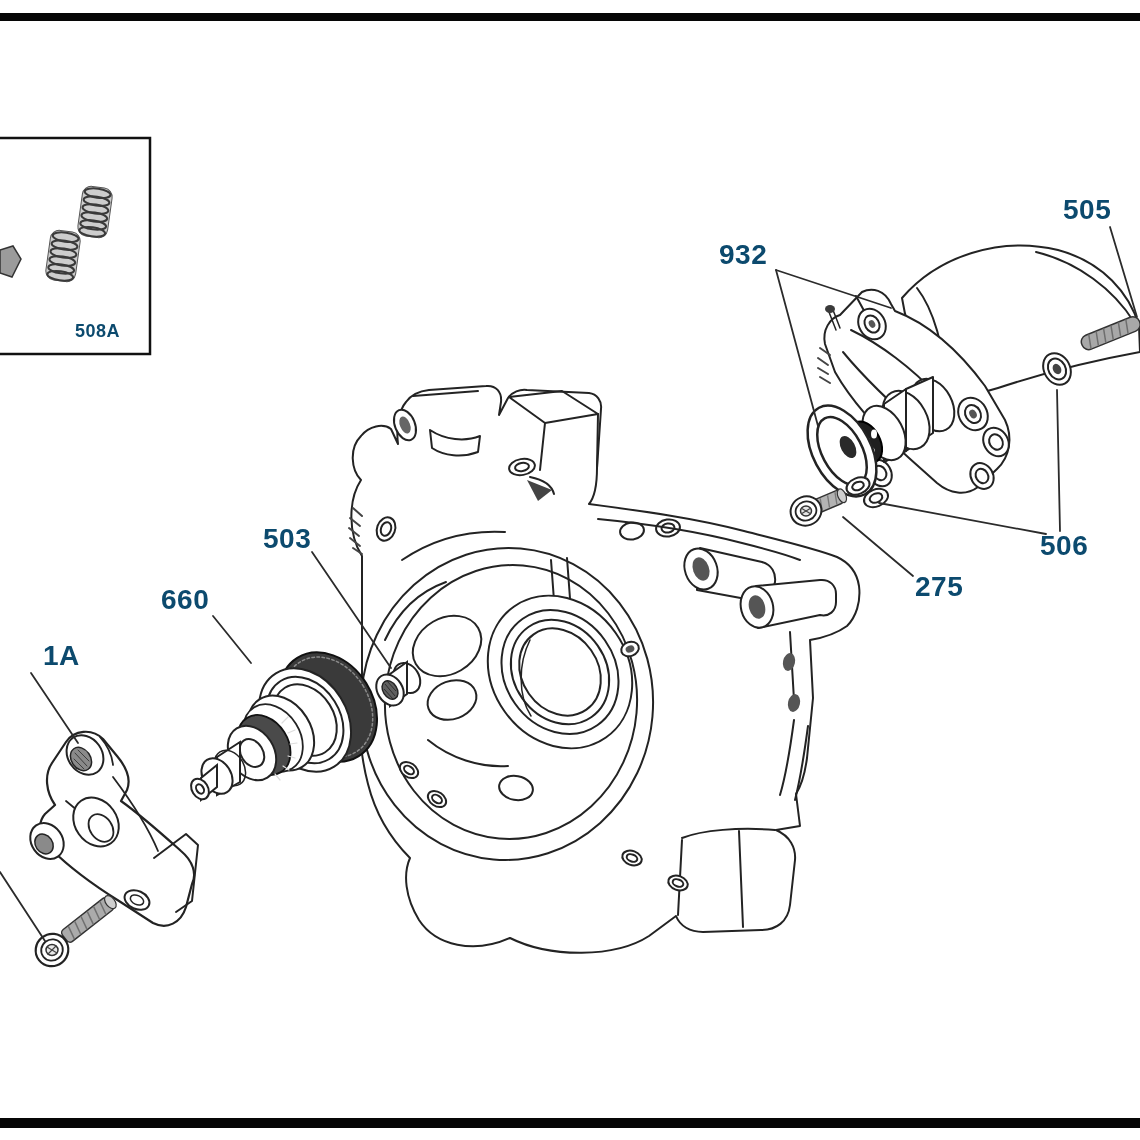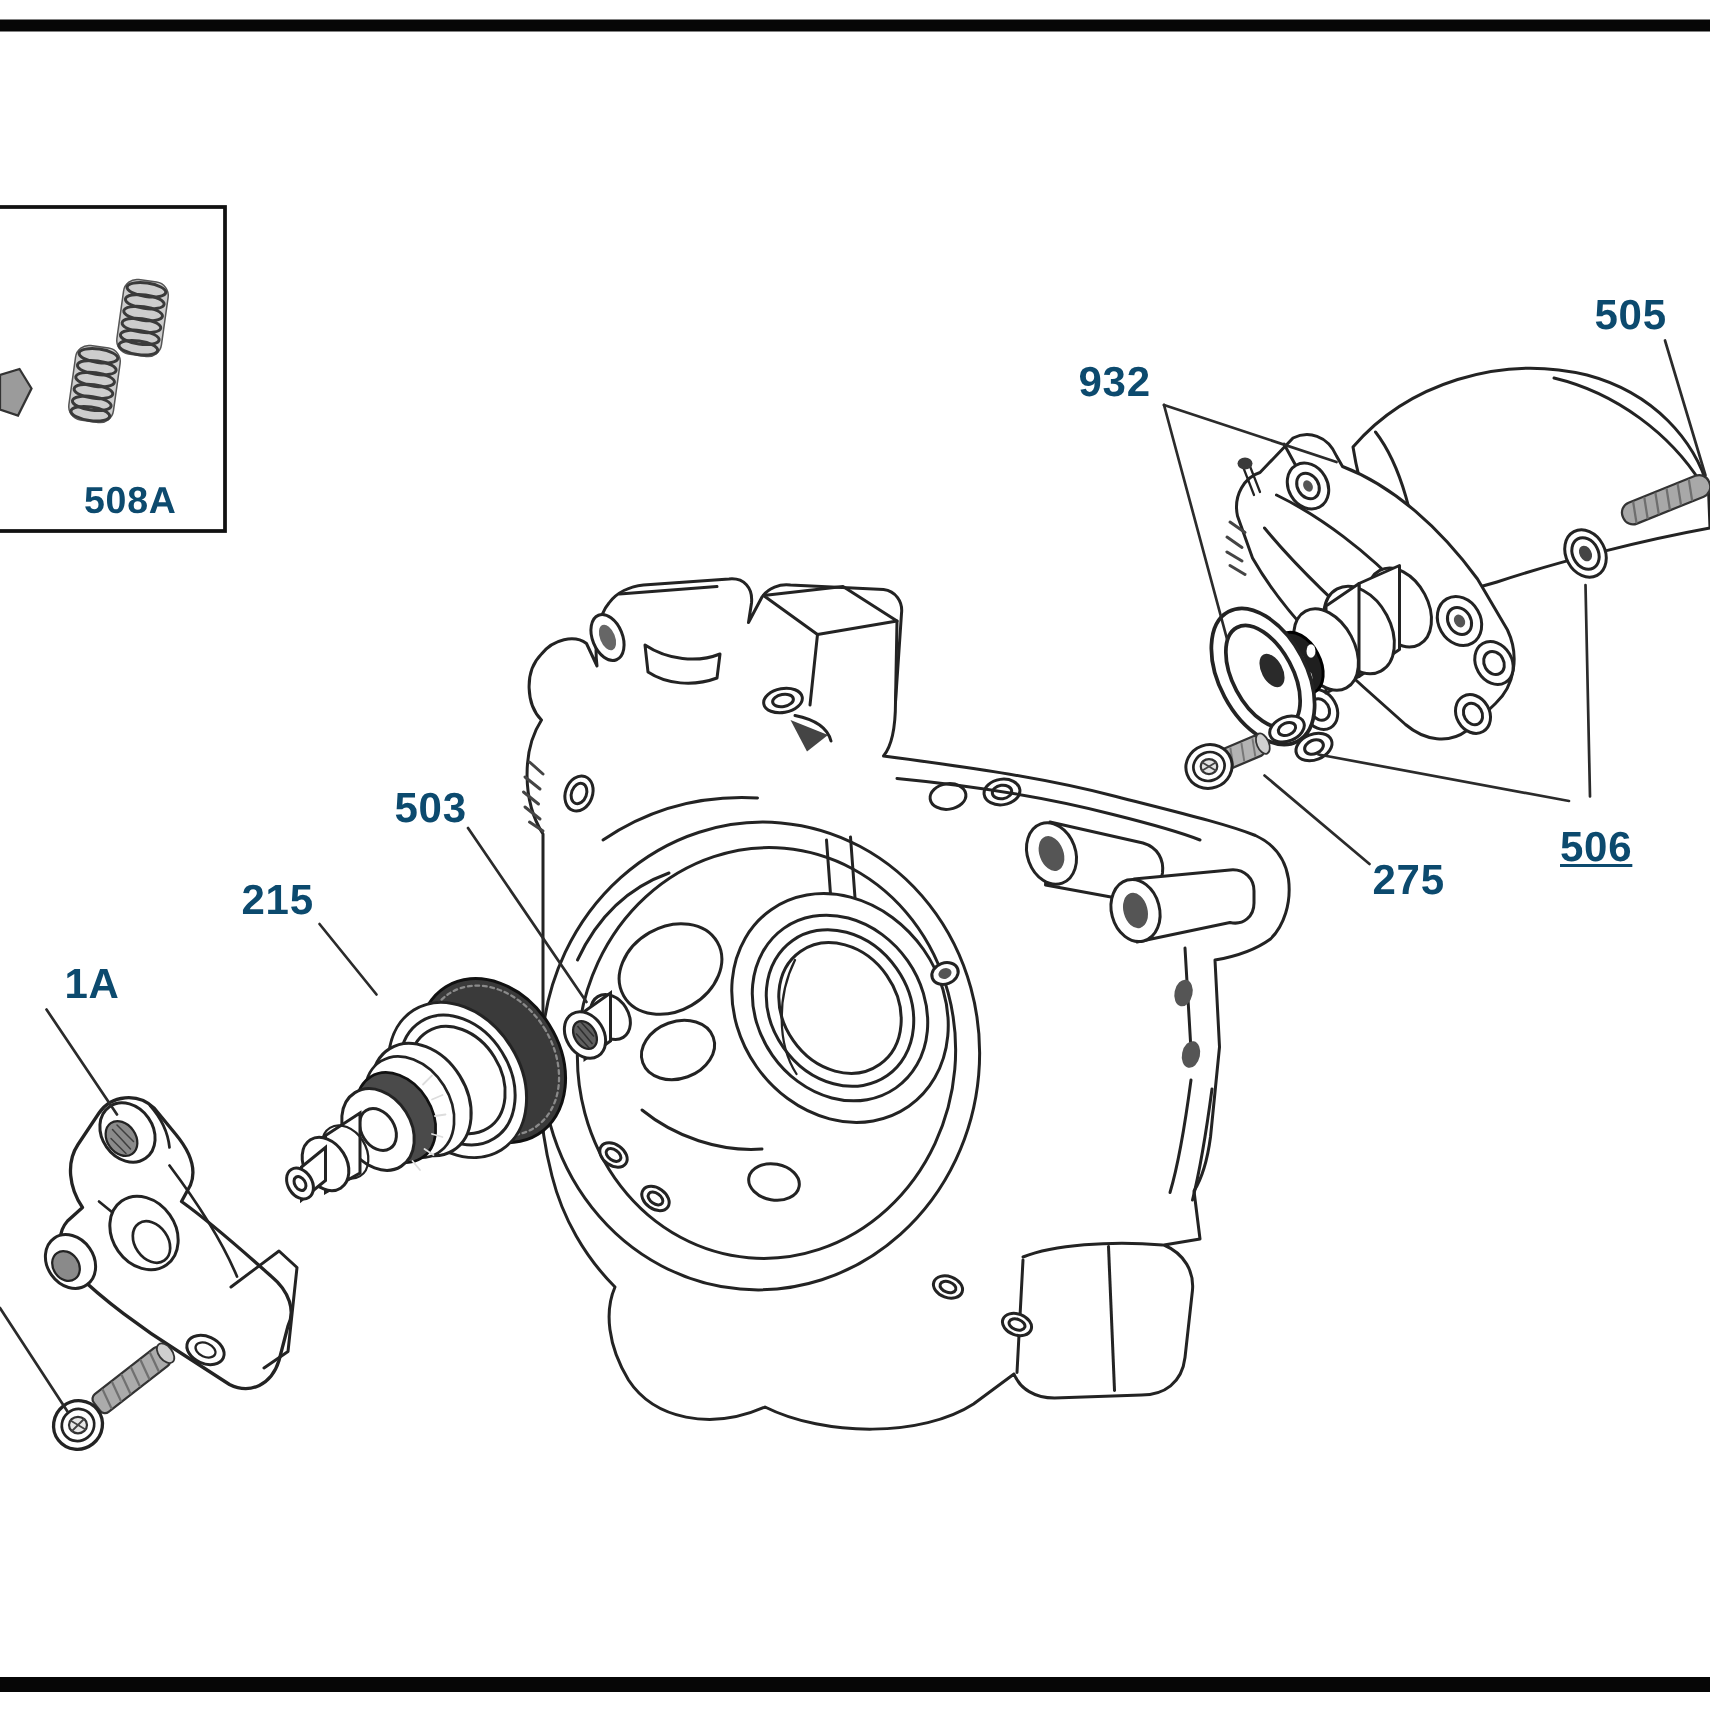--- a/index.html
+++ b/index.html
@@ -4,24 +4,24 @@
 <style>
   html,body{margin:0;padding:0;background:#ffffff;}
   .stage{position:relative;width:1140px;height:1140px;background:#ffffff;overflow:hidden;
          font-family:"Liberation Sans", sans-serif;}
   .frame-bar{position:absolute;left:0;width:1140px;background:#060606;}
   .bar-top{top:13px;height:8px;}
   .bar-bottom{top:1118px;height:10px;}
   .drawing{position:absolute;left:0;top:0;}
   .part-label{position:absolute;font-weight:700;font-size:28px;color:#0c4a6e;
               letter-spacing:0.5px;white-space:nowrap;line-height:1;}
-  .label-inset{left:56px;top:322px;font-size:25px;}
+  .label-inset{left:75px;top:322px;font-size:18px;}
   .label-505{left:1063px;top:196px;}
   .label-504{left:719px;top:241px;}
-  .label-506{left:1040px;top:551px;text-decoration:underline;}
+  .label-506{left:1040px;top:532px;}
   .label-507{left:915px;top:573px;}
   .label-503{left:263px;top:525px;}
   .label-502{left:161px;top:586px;}
   .label-1a{left:1px;top:642px;margin-left:42px;}
 </style>
 </head>
 <body>
 
 <div class="stage">
 
@@ -353,15 +353,15 @@
       <path d="M 0,872 L 45,941"></path>
     </g>
   </svg>
 
   <div class="part-label label-inset">508A</div>
   <div class="part-label label-505">505</div>
   <div class="part-label label-504">932</div>
   <div class="part-label label-506">506</div>
   <div class="part-label label-507">275</div>
   <div class="part-label label-503">503</div>
-  <div class="part-label label-502">215</div>
+  <div class="part-label label-502">660</div>
   <div class="part-label label-1a">1A</div>
 </div>
 
 </body></html>

